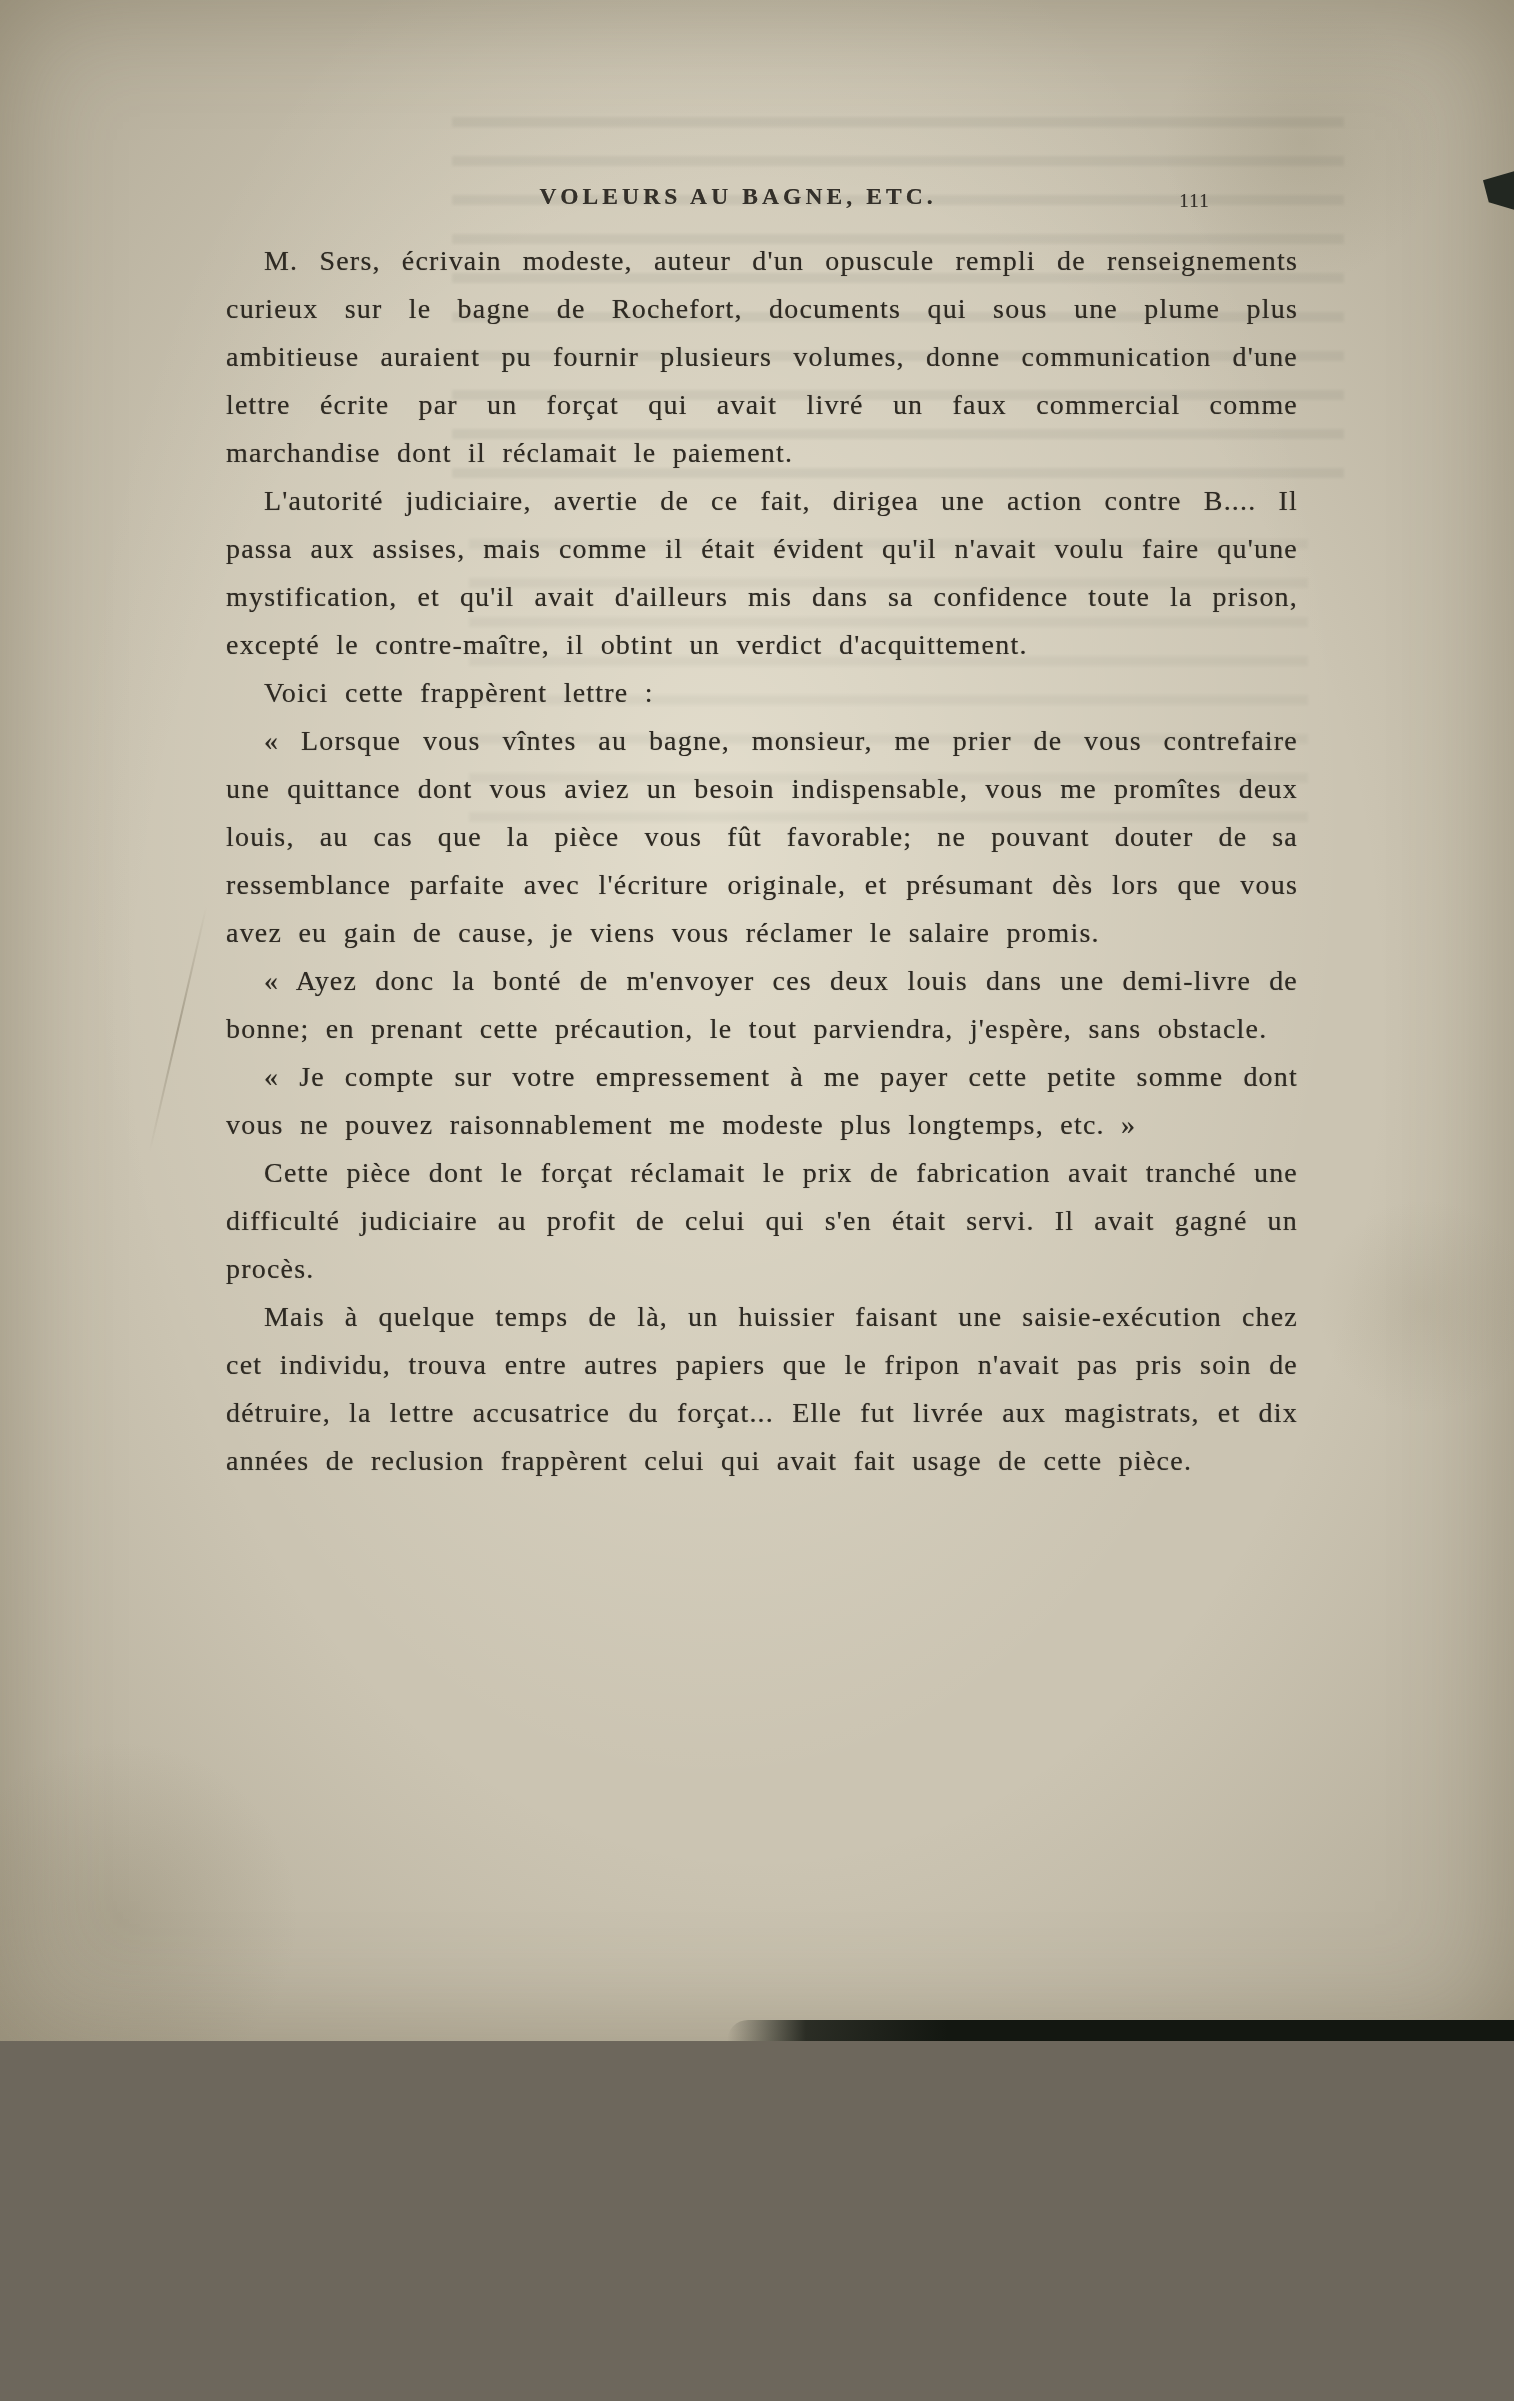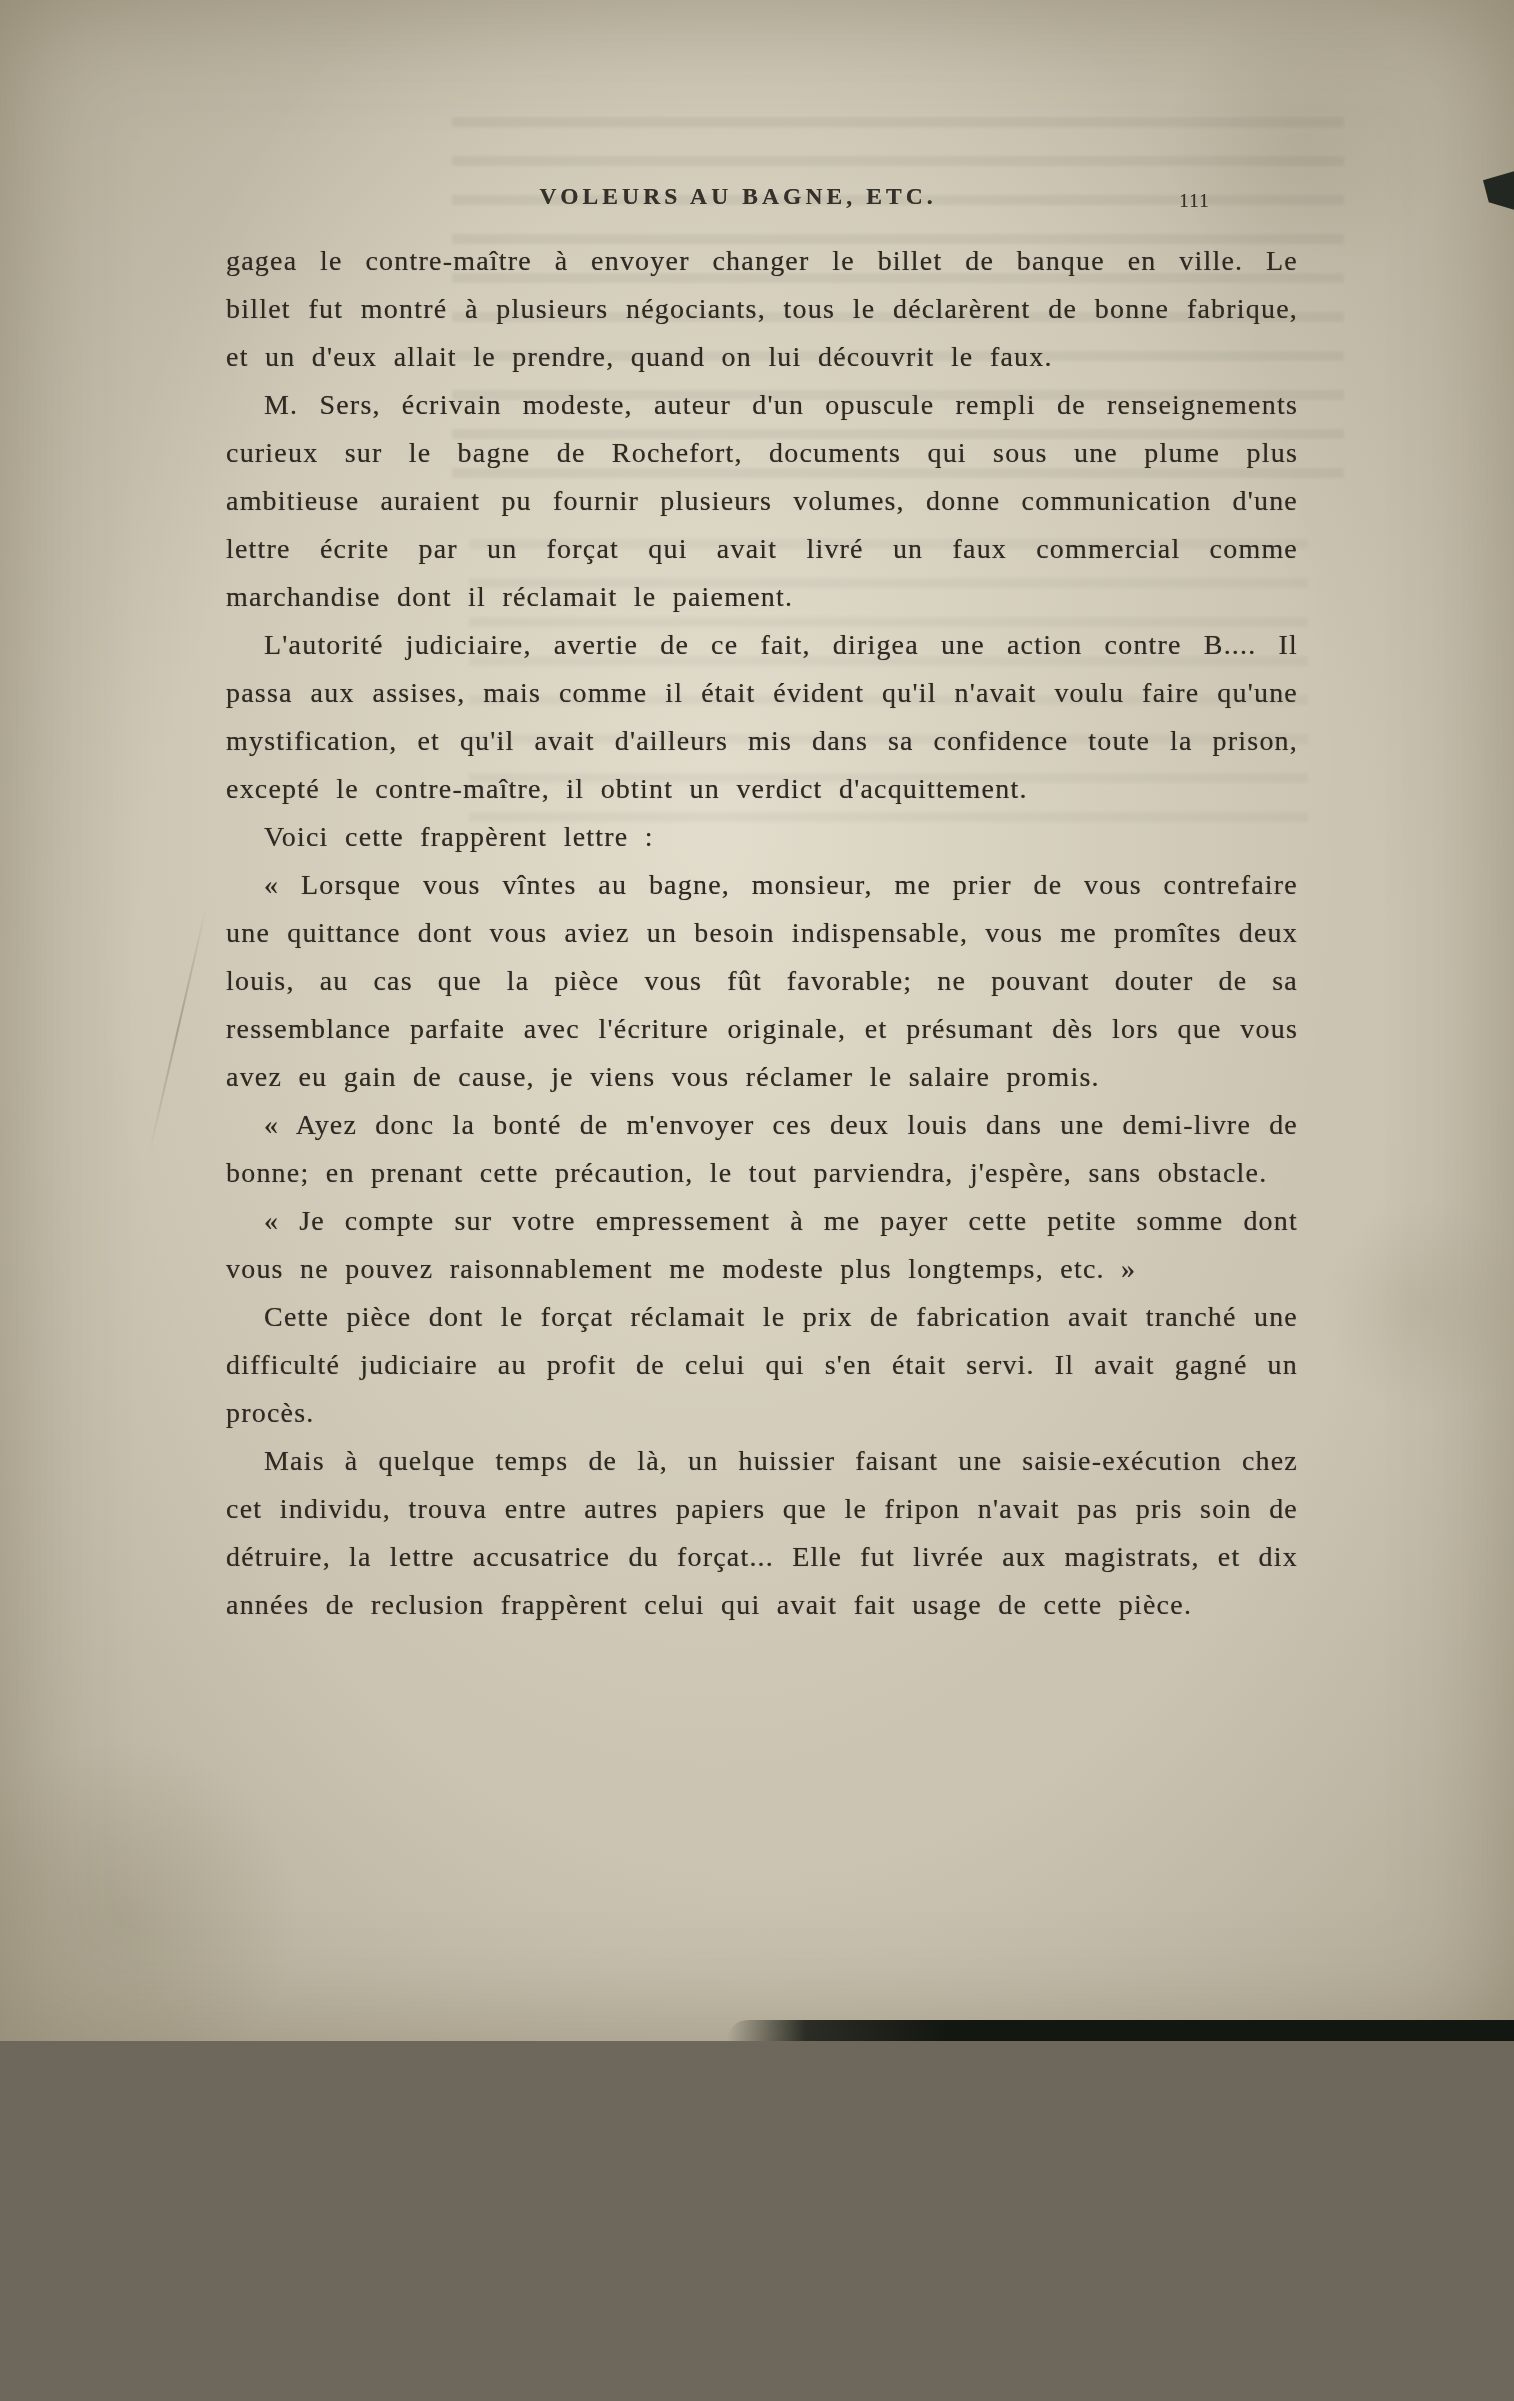--- a/index.html
+++ b/index.html
@@ -112,21 +112,20 @@
 
   <div class="ghost ghost-top"></div>
   <div class="ghost ghost-middle"></div>
 
   <div class="running-head">
     <div class="head-title">VOLEURS AU BAGNE, ETC.</div>
     <div class="head-number">111</div>
   </div>
 
   <div class="text-block">
-    <p class="first">gagea le contre-maître à envoyer changer le billet de banque en ville. Le billet fut montré à plusieurs négociants, tous le déclarèrent de bonne fabrique, et un d'eux allait le prendre, quand on lui découvrit le faux.</p>
     <p>M. Sers, écrivain modeste, auteur d'un opuscule rempli de renseignements curieux sur le bagne de Rochefort, documents qui sous une plume plus ambitieuse auraient pu fournir plusieurs volumes, donne communication d'une lettre écrite par un forçat qui avait livré un faux commercial comme marchandise dont il réclamait le paiement.</p>
     <p>L'autorité judiciaire, avertie de ce fait, dirigea une action contre B.... Il passa aux assises, mais comme il était évident qu'il n'avait voulu faire qu'une mystification, et qu'il avait d'ailleurs mis dans sa confidence toute la prison, excepté le contre-maître, il obtint un verdict d'acquittement.</p>
     <p>Voici cette frappèrent lettre :</p>
     <p>« Lorsque vous vîntes au bagne, monsieur, me prier de vous contrefaire une quittance dont vous aviez un besoin indispensable, vous me promîtes deux louis, au cas que la pièce vous fût favorable; ne pouvant douter de sa ressemblance parfaite avec l'écriture originale, et présumant dès lors que vous avez eu gain de cause, je viens vous réclamer le salaire promis.</p>
     <p>« Ayez donc la bonté de m'envoyer ces deux louis dans une demi-livre de bonne; en prenant cette précaution, le tout parviendra, j'espère, sans obstacle.</p>
     <p>« Je compte sur votre empressement à me payer cette petite somme dont vous ne pouvez raisonnablement me modeste plus longtemps, etc. »</p>
     <p>Cette pièce dont le forçat réclamait le prix de fabrication avait tranché une difficulté judiciaire au profit de celui qui s'en était servi. Il avait gagné un procès.</p>
     <p>Mais à quelque temps de là, un huissier faisant une saisie-exécution chez cet individu, trouva entre autres papiers que le fripon n'avait pas pris soin de détruire, la lettre accusatrice du forçat... Elle fut livrée aux magistrats, et dix années de reclusion frappèrent celui qui avait fait usage de cette pièce.</p>
   </div>
 

